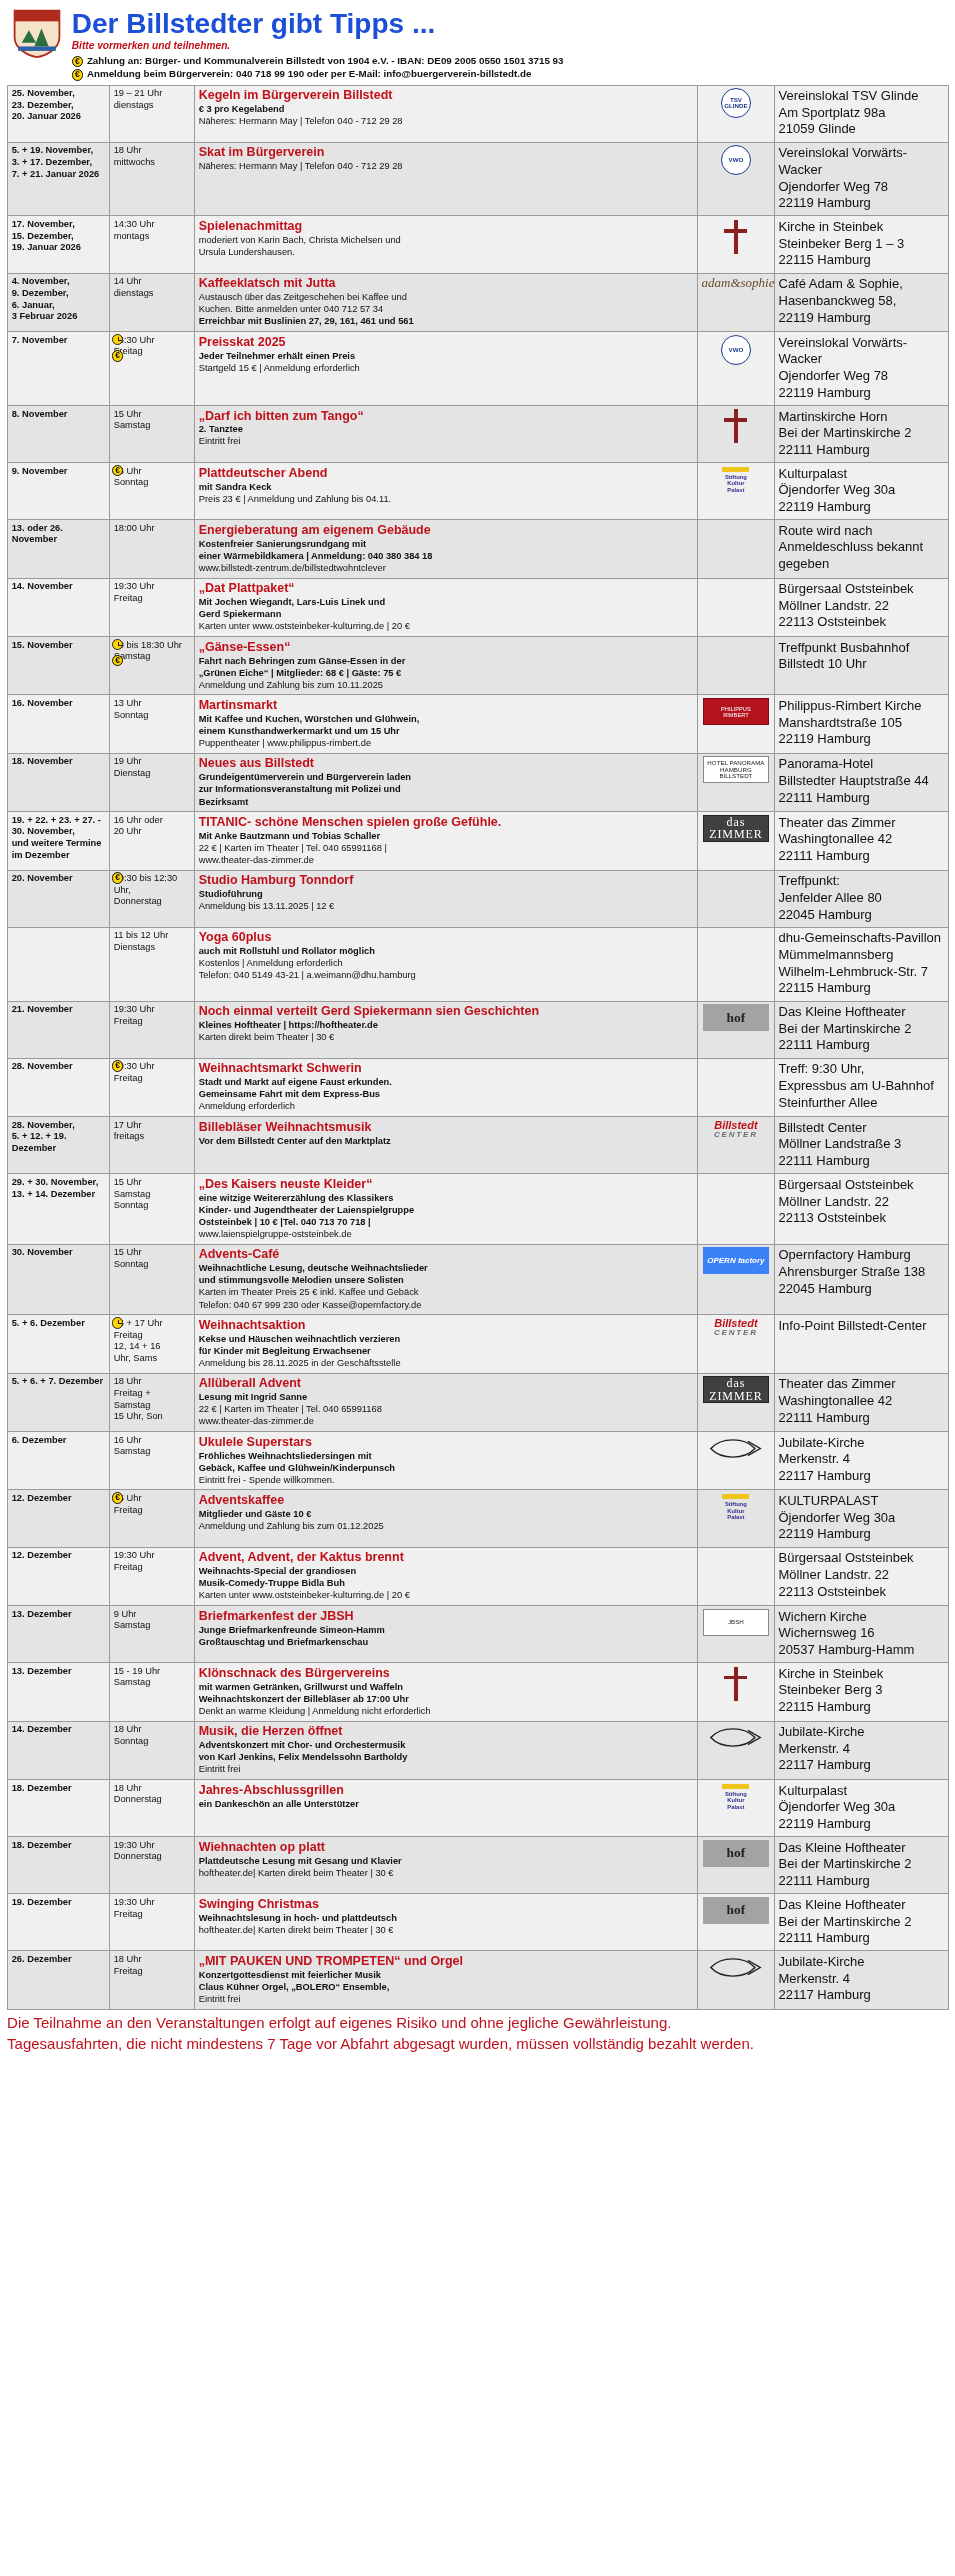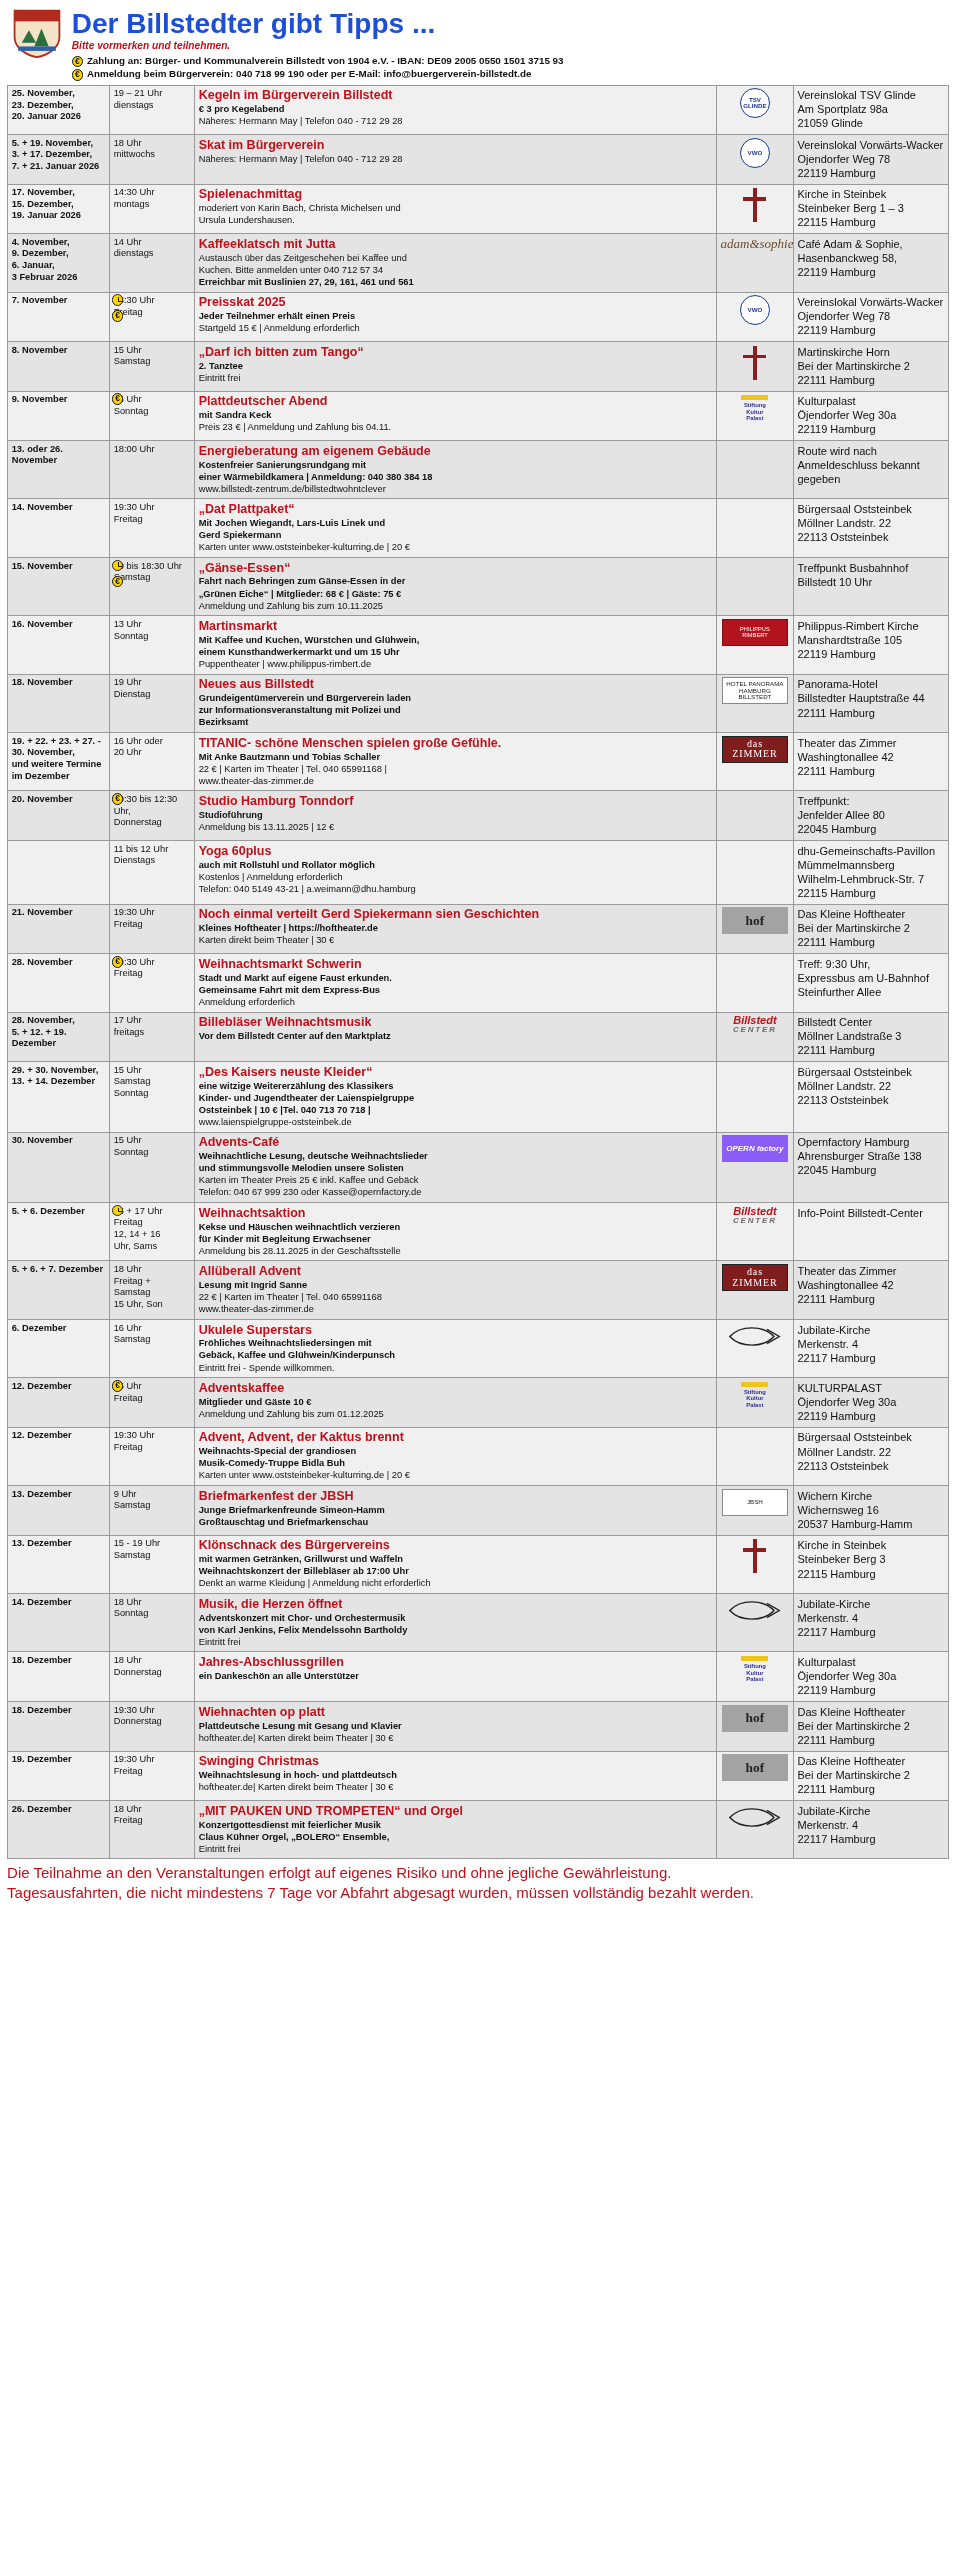--- a/index.html
+++ b/index.html
@@ -33,21 +33,21 @@
   
   table.sched { width:100%; border-collapse:collapse; table-layout:fixed; }
   table.sched td { vertical-align:top; border:0.9px solid #9a9a9a; padding:2.7px 3.6px 3.6px 3.6px; }
   tr.row-a td { background:#f0f0f0; }
   tr.row-b td { background:#e4e4e4; }
 
   td.c-date  { width:102px; font-size:9.3px; font-weight:bold; line-height:1.25; }
   td.c-time  { width:85px;  font-size:9.3px; line-height:1.25; position:relative; padding-left:18px;}
   td.c-main  { }
   td.c-logo  { width:77px; text-align:center; }
-  td.c-place { width:155px; font-size:11px; line-height:1.28; }
+  td.c-place { width:174px; font-size:13px; line-height:1.28; }
 
   .ev-title { color:#c0111b; font-size:12.5px; font-weight:bold; line-height:1.12; margin-bottom:0.9px; }
   .ev-line { font-size:9.3px; line-height:1.3; color:#111; }
   .ev-line.b { font-weight:bold; }
 
   .time-icons { position:absolute; left:1.8px; top:1.8px; width:14.2px; }
   .time-icons .ic { display:block; margin-bottom:0.9px; }
 
   .clock {
     width:11.6px;height:11.6px;border-radius:50%;background:#ffd400;border:0.9px solid #222;
@@ -73,23 +73,23 @@
   .stiftung .bar { display:block; width:27px;height:5.3px;background:#f0c419;margin:0.9px auto 1.8px auto; }
 
   .bc-logo { font-size:11px;font-weight:bold;color:#c0111b;line-height:1.0;font-style:italic;}
   .bc-logo span.c { color:#6b6b6b; font-size:8px; display:block; letter-spacing:1.8px;}
 
   .rect-logo {
     width:66px;height:27px;margin:0 auto;border:0.9px solid #888;background:#fff;
     display:flex;align-items:center;justify-content:center;font-size:6.2px;text-align:center;line-height:1.05;
     color:#222;
   }
-  .rect-dark { background:#7f1d1d; color:#fff; border-color:#222; font-family:"Liberation Serif",serif; letter-spacing:0.9px; font-size:10px;}
+  .rect-dark { background:#404040; color:#fff; border-color:#222; font-family:"Liberation Serif",serif; letter-spacing:0.9px; font-size:12px;}
   .rect-red { background:#b3131c; color:#fff; border-color:#7d0d13; font-size:5.7px;}
-  .opera { background:#8b5cf6; color:#fff; border:none; font-size:8px; font-weight:bold; font-style:italic;}
+  .opera { background:#3b82f6; color:#fff; border:none; font-size:8px; font-weight:bold; font-style:italic;}
   .yellowlogo { background:#a3a3a3; border:none; color:#222; font-weight:bold; font-size:13.4px; font-family:"Liberation Serif",serif;}
   .fish { width:66px;height:27px;margin:0 auto;display:flex;align-items:center;justify-content:center;}
 
   
   .footer { margin-top:3.6px; font-size:15px; color:#c0111b; font-weight:normal; line-height:1.35; }
 </style>
 </head>
 <body>
 
 <div class="page">

